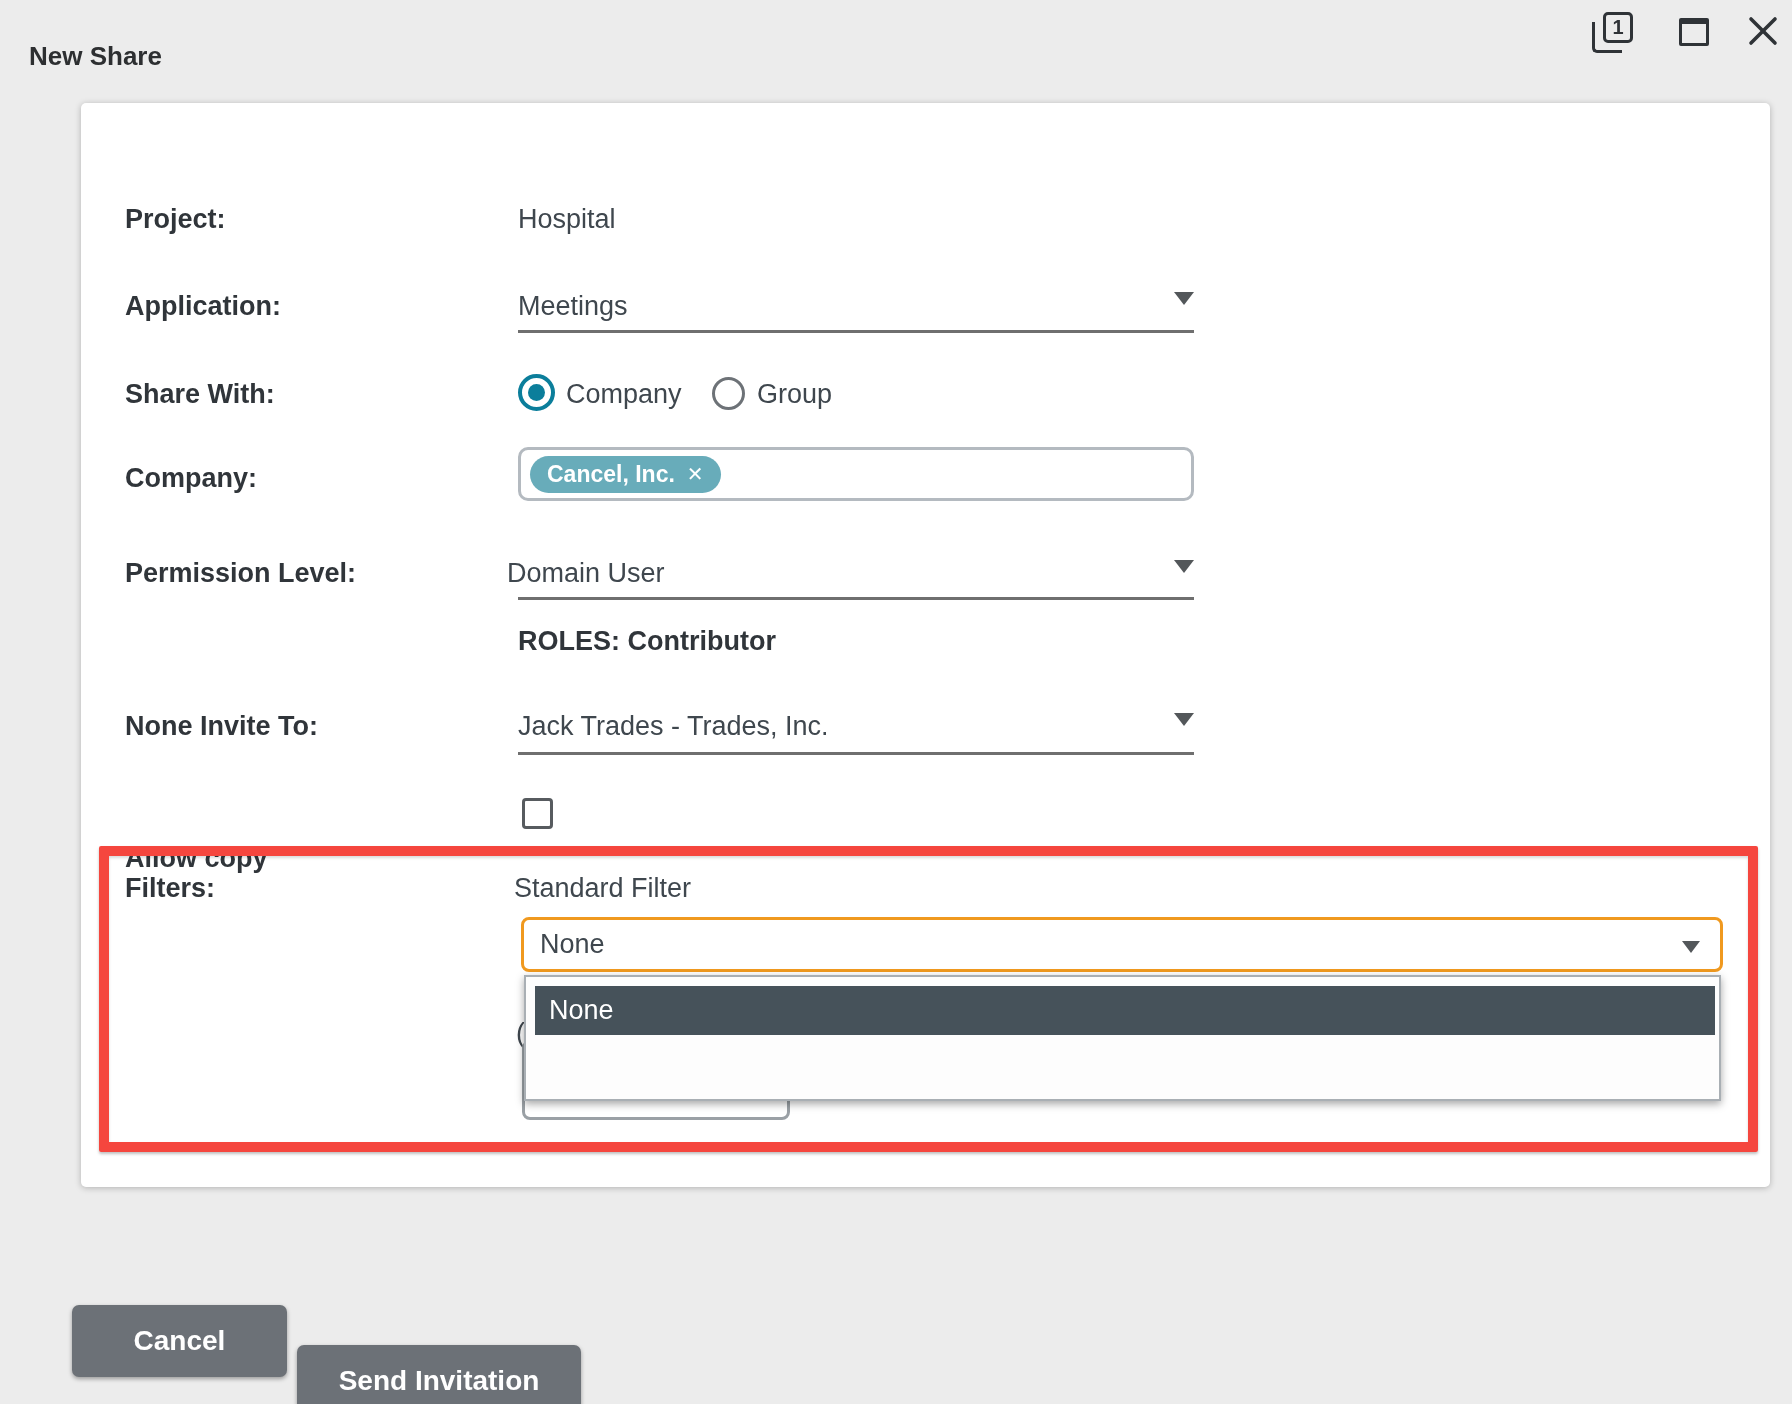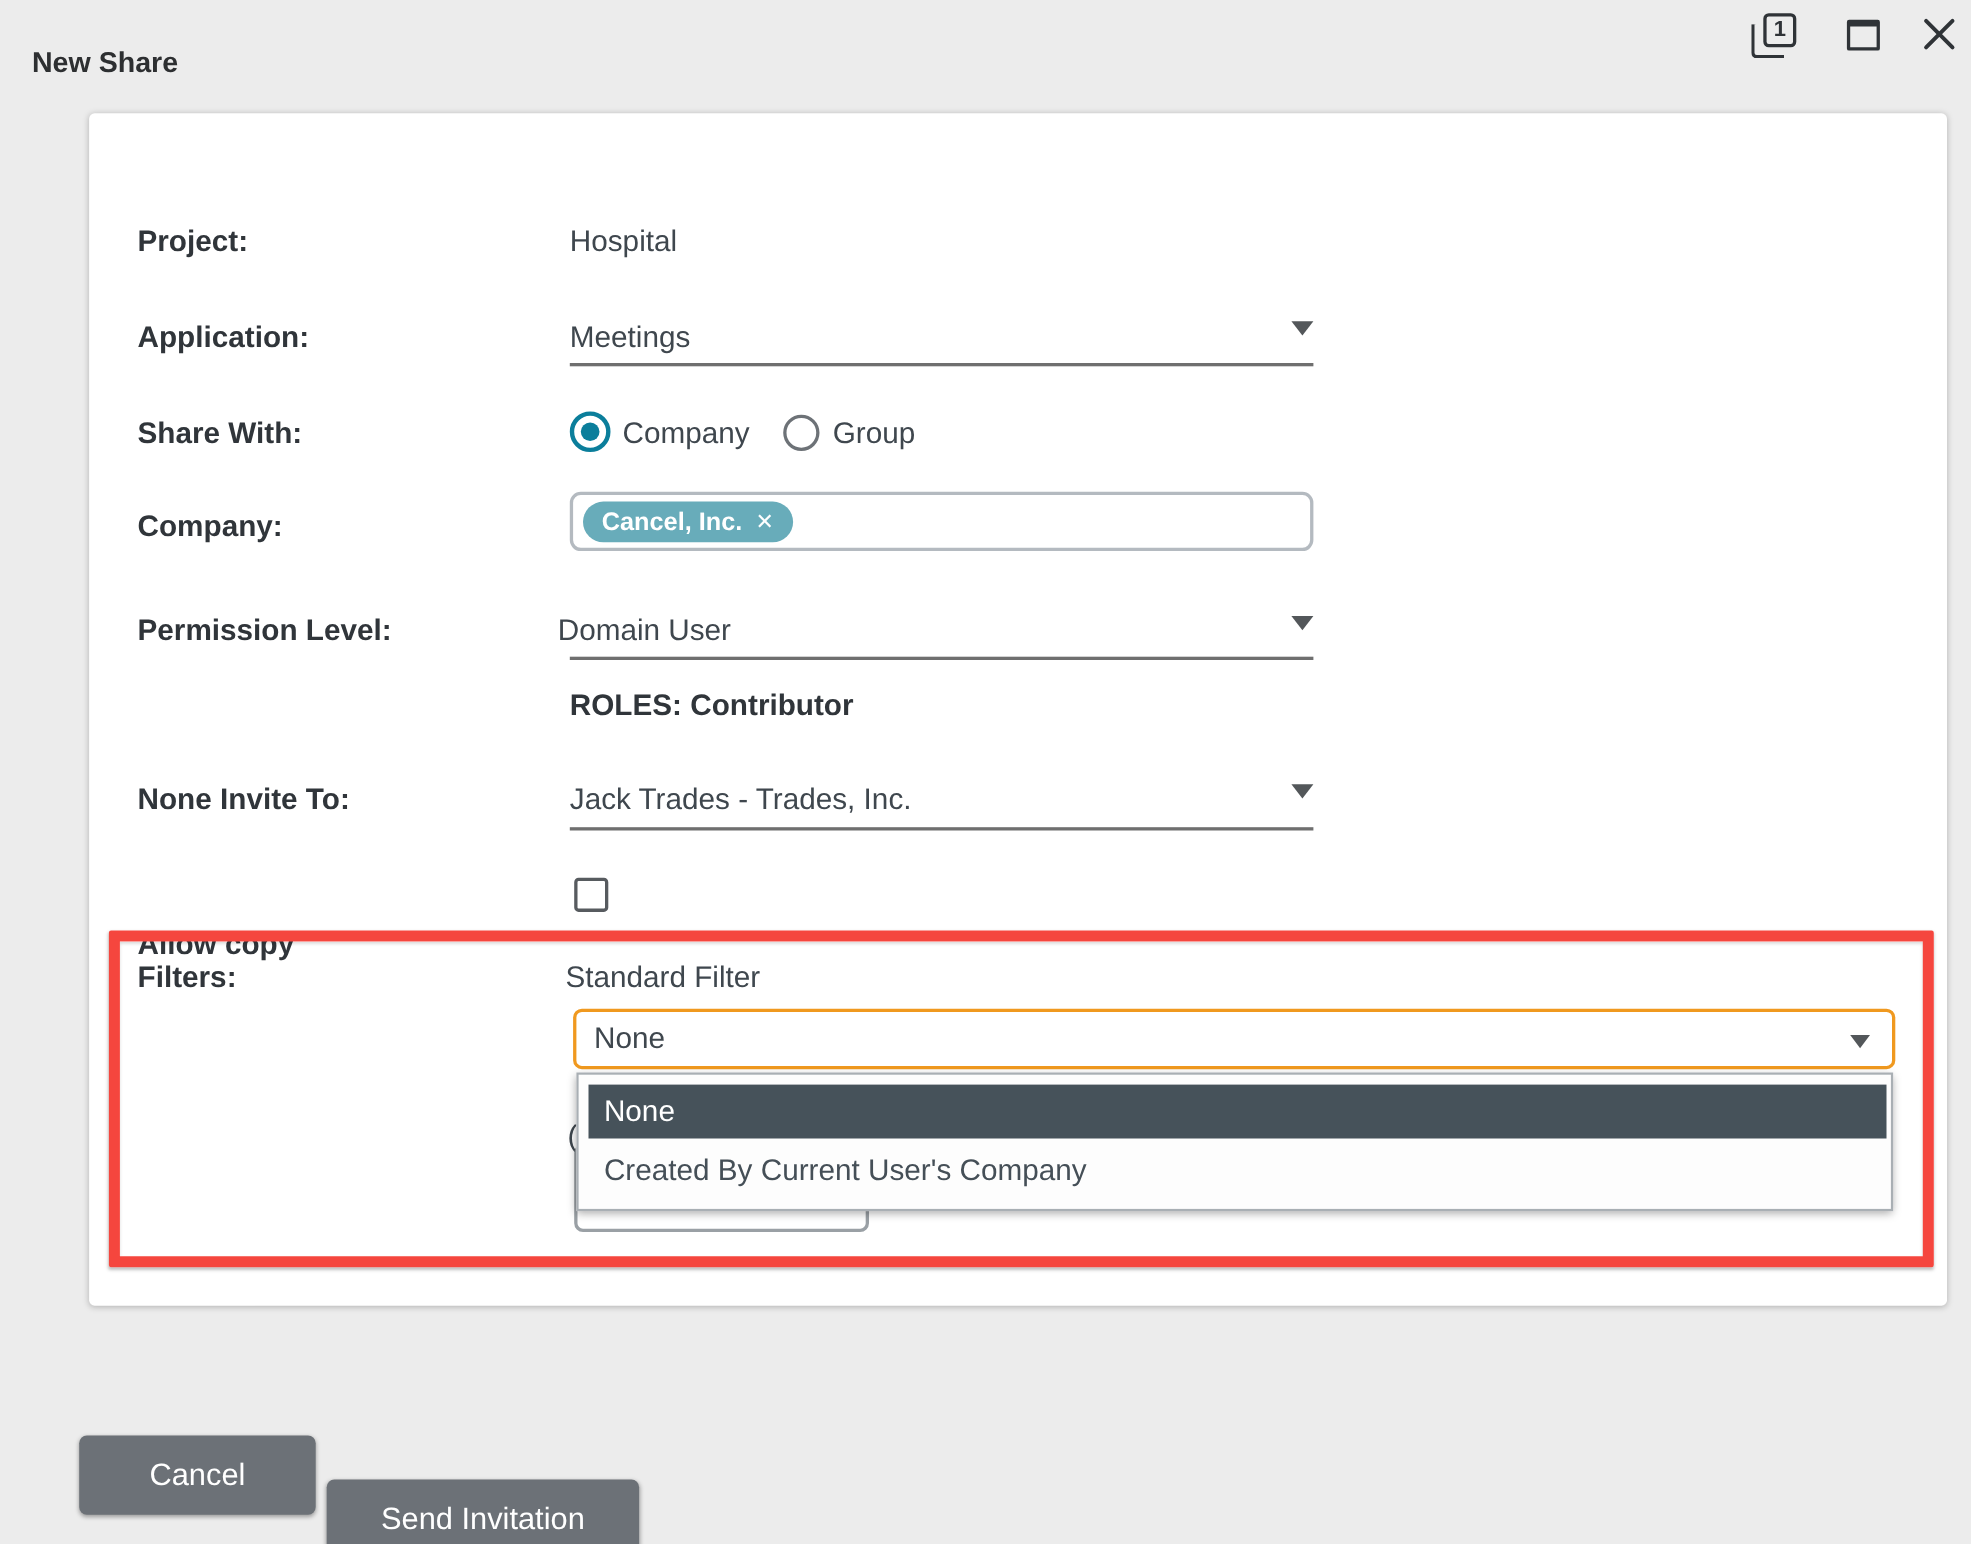--- a/index.html
+++ b/index.html
@@ -117,21 +117,21 @@
     background:#46525a; color:#fff; display:flex; align-items:center;
     padding-left:14px; cursor:pointer;
   }
   .dd-opt {
     position:absolute; left:9px; top:58px; width:1180px; height:58px;
     color:#454f57; display:flex; align-items:center; padding-left:14px; cursor:pointer;
   }
 
   
   .btn {
-    background:#6c7177; border-radius:7px; color:#fff; font-weight:normal;
+    background:#6c7177; border-radius:7px; color:#fff; font-weight:bold;
     font-size:28px; display:flex; align-items:center; justify-content:center;
     box-shadow:0 2px 4px rgba(0,0,0,0.35); cursor:pointer; z-index:2;
   }
   .btn-cancel { left:72px; top:1305px; width:215px; height:72px; }
   .btn-send   { left:297px; top:1305px; width:284px; height:72px;margin-top:40px; }
 </style>
 </head>
 <body>
 
 <div class="stage">
@@ -198,21 +198,20 @@
   <div class="abs hidden-paren">(</div>
   <div class="abs hidden-box"></div>
 
   <div class="abs orange-select">
     <span>None</span>
     <span class="sel-caret"></span>
   </div>
 
   <div class="abs dd-panel">
     <div class="dd-opt-selected">None</div>
-    <div class="dd-opt">Created By Current User's Company</div>
   </div>
 
   <div class="abs red-box"></div>
 
   <div class="abs btn btn-cancel">Cancel</div>
   <div class="abs btn btn-send">Send Invitation</div>
 
 </div>
 
 </body></html>

